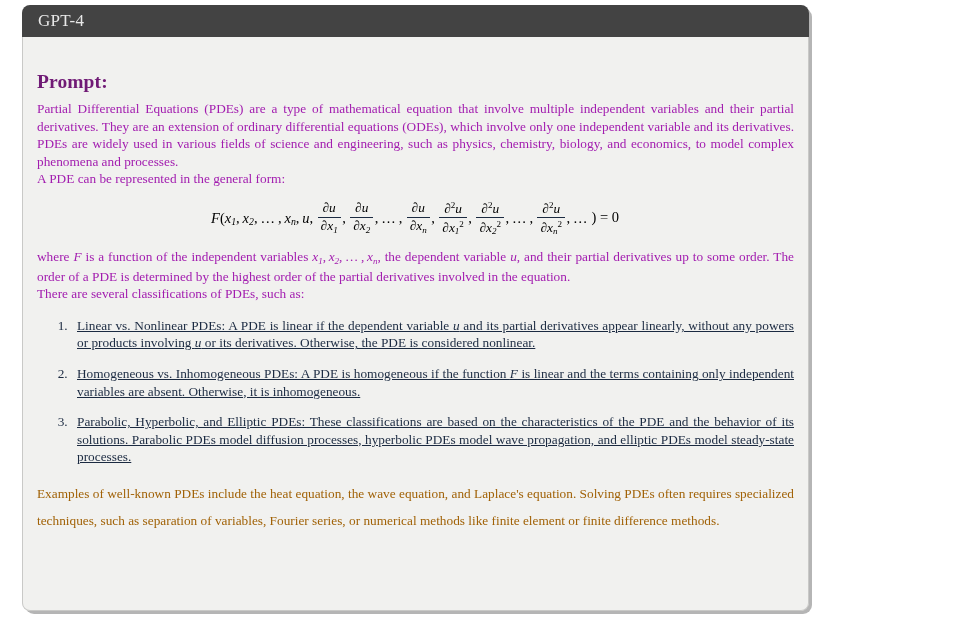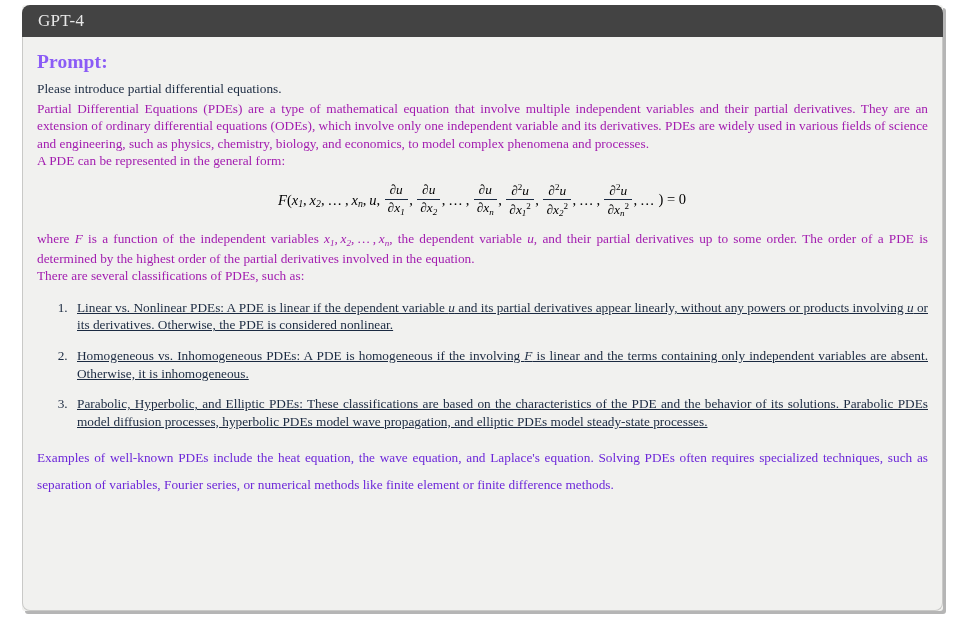--- a/index.html
+++ b/index.html
@@ -12,23 +12,23 @@
     background: #ffffff;
     font-family: "Liberation Serif", "DejaVu Serif", serif;
     overflow: hidden;
   }
 
   
   #gpt4-box {
     position: absolute;
     left: 22px;
     top: 5px;
-    width: 921px;
+    width: 787px;
     height: 606px;
-    border-radius: 3px;
+    border-radius: 9px;
     background: #f1f1ef;
     box-sizing: border-box;
     box-shadow: 3px 3px 0 0 rgba(120,120,120,0.55);
   }
 
   
   #box-header {
     height: 32px;
     background: #434343;
     border-radius: 8px 8px 0 0;
@@ -54,22 +54,22 @@
     box-sizing: border-box;
     padding: 12px 14px 0 14px;
     color: #1b2a41;
     font-size: 13.3px;
     overflow: hidden;
   }
 
   .section-title {
     font-weight: bold;
     font-size: 19.5px;
-    color: #8b5cf6;
-    margin: 2px 0 7px 0;
+    color: #701a75;
+    margin: 22px 0 7px 0;
     letter-spacing: .1px;
   }
   .section-title.second { margin-top: 20px; }
 
   p.para {
     margin: 0;
     text-align: justify;
     line-height: 1.32;
     color: #a21caf;
   }
@@ -133,51 +133,50 @@
   }
   ol.classifications > li::marker {
     font-family: "Liberation Serif", "DejaVu Serif", serif;
   }
 
   
   p.para-loose {
     margin: 14px 0 0 0;
     text-align: justify;
     line-height: 2.05;
-    color: #6d28d9;
+    color: #a16207;
   }
 </style>
 </head>
 <body>
 
 <div id="gpt4-box">
 
   <div id="box-header">
     <span class="title">GPT-4</span>
   </div>
 
   <div id="box-body">
 
     <div class="section-title">Prompt:</div>
-    <p class="prompt-line">Please introduce partial differential equations.</p>
 
 
     <p class="para">Partial Differential Equations (PDEs) are a type of mathematical equation that involve multiple independent variables and their partial derivatives. They are an extension of ordinary differential equations (ODEs), which involve only one independent variable and its derivatives. PDEs are widely used in various fields of science and engineering, such as physics, chemistry, biology, and economics, to model complex phenomena and processes.</p>
     <p class="para">A PDE can be represented in the general form:</p>
 
     <div class="math-display">
       <span class="mi">F</span>(<span class="mi">x</span><span class="sub">1</span>, <span class="mi">x</span><span class="sub">2</span>, … , <span class="mi">x</span><span class="sub">n</span>, <span class="mi">u</span>, <span class="frac"><span class="num">∂<span class="mi">u</span></span><span class="den">∂<span class="mi">x</span><span class="sub">1</span></span></span>, <span class="frac"><span class="num">∂<span class="mi">u</span></span><span class="den">∂<span class="mi">x</span><span class="sub">2</span></span></span>, … , <span class="frac"><span class="num">∂<span class="mi">u</span></span><span class="den">∂<span class="mi">x</span><span class="sub">n</span></span></span>, <span class="frac"><span class="num">∂<span class="sup">2</span><span class="mi">u</span></span><span class="den">∂<span class="mi">x</span><span class="sub">1</span><span class="sup">2</span></span></span>, <span class="frac"><span class="num">∂<span class="sup">2</span><span class="mi">u</span></span><span class="den">∂<span class="mi">x</span><span class="sub">2</span><span class="sup">2</span></span></span>, … , <span class="frac"><span class="num">∂<span class="sup">2</span><span class="mi">u</span></span><span class="den">∂<span class="mi">x</span><span class="sub">n</span><span class="sup">2</span></span></span>, … <span class="op">) = 0</span>
     </div>
 
     <p class="para"><span>where </span><span class="mi">F</span><span> is a function of the independent variables </span><span class="mi">x</span><span class="sub">1</span>, <span class="mi">x</span><span class="sub">2</span>, … , <span class="mi">x</span><span class="sub">n</span><span>, the dependent variable </span><span class="mi">u</span><span>, and their partial derivatives up to some order. The order of a PDE is determined by the highest order of the partial derivatives involved in the equation.</span></p>
 
     <p class="para">There are several classifications of PDEs, such as:</p>
 
     <ol class="classifications">
       <li><span>Linear vs. Nonlinear PDEs: A PDE is linear if the dependent variable </span><span class="mi">u</span><span> and its partial derivatives appear linearly, without any powers or products involving </span><span class="mi">u</span><span> or its derivatives. Otherwise, the PDE is considered nonlinear.</span></li>
-      <li><span>Homogeneous vs. Inhomogeneous PDEs: A PDE is homogeneous if the involving </span><span class="mi">F</span><span> is linear and the terms containing only independent variables are absent. Otherwise, it is inhomogeneous.</span><span class="mi"></span><span></span></li>
+      <li><span>Homogeneous vs. Inhomogeneous PDEs: A PDE is homogeneous if the function </span><span class="mi">F</span><span> is linear and the terms containing only independent variables are absent. Otherwise, it is inhomogeneous.</span><span class="mi"></span><span></span></li>
       <li><span>Parabolic, Hyperbolic, and Elliptic PDEs: These classifications are based on the characteristics of the PDE and the behavior of its solutions. Parabolic PDEs model diffusion processes, hyperbolic PDEs model wave propagation, and elliptic PDEs model steady-state processes.</span><span class="mi"></span><span></span><span class="mi"></span><span></span></li>
     </ol>
 
     <p class="para-loose">Examples of well-known PDEs include the heat equation, the wave equation, and Laplace's equation. Solving PDEs often requires specialized techniques, such as separation of variables, Fourier series, or numerical methods like finite element or finite difference methods.</p>
 
   </div>
 </div>
 
 </body></html>

